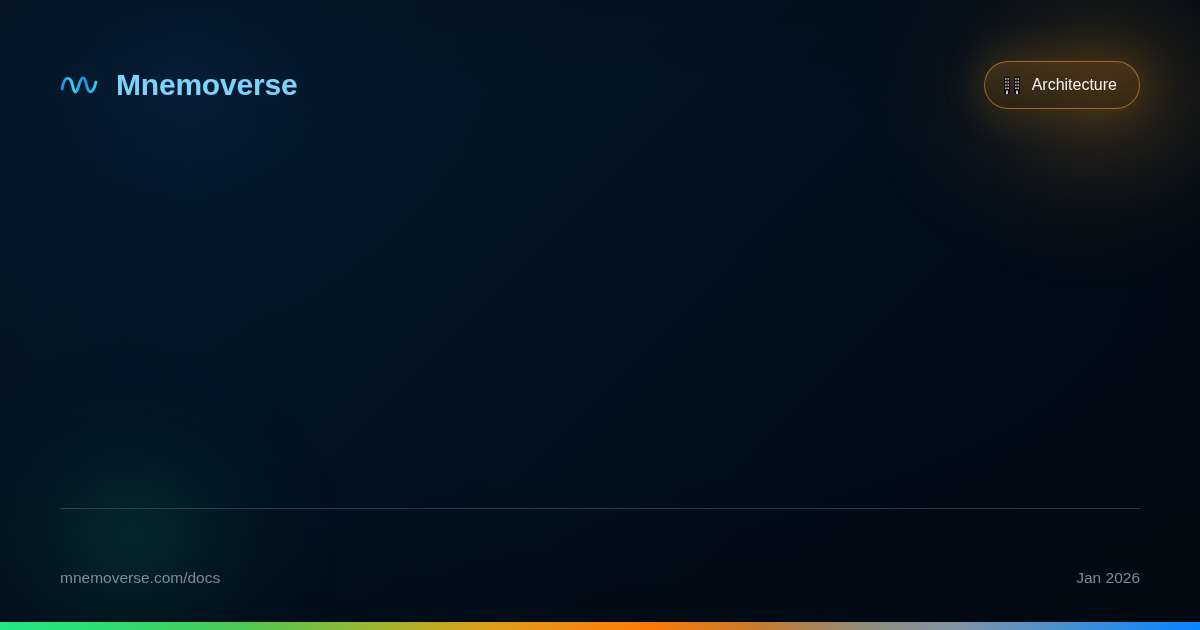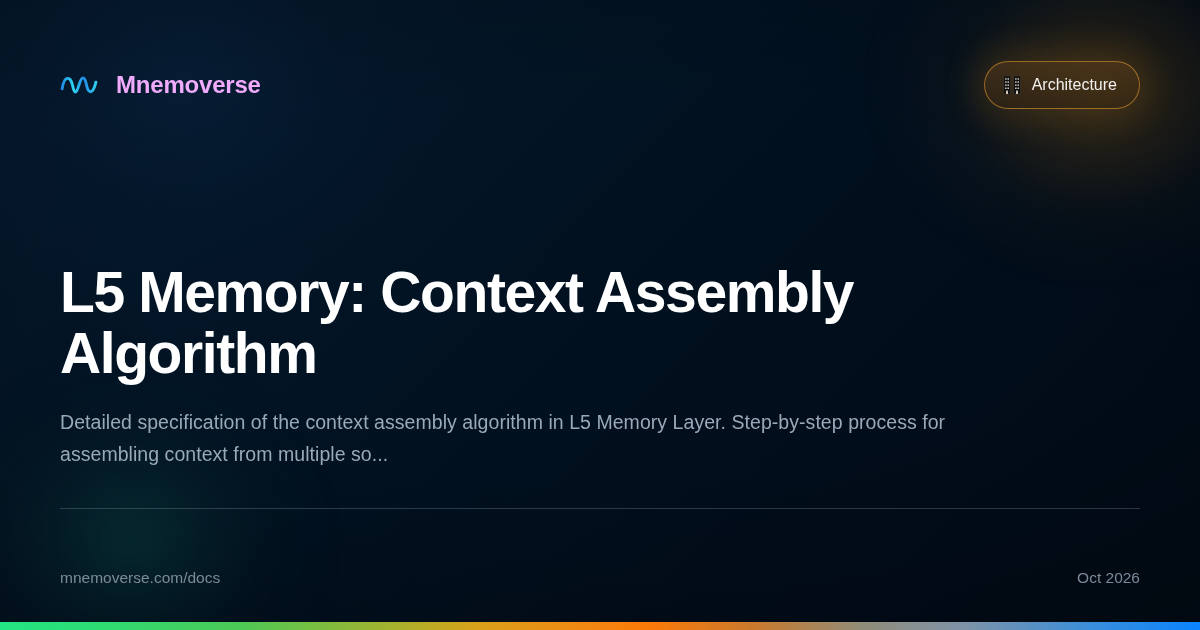--- a/index.html
+++ b/index.html
@@ -74,23 +74,23 @@
     display: flex;
     align-items: center;
     gap: 18px;
   }
   .logo-mark {
     width: 38px;
     height: 30px;
     display: block;
   }
   .brand-name {
-    font-size: 24px;
+    font-size: 30px;
     font-weight: bold;
-    color: #f0abfc;
+    color: #7dd3fc;
     letter-spacing: -0.2px;
     line-height: 1;
   }
 
   .badge {
     display: inline-flex;
     align-items: center;
     gap: 10px;
     height: 48px;
     padding: 0 22px 0 18px;
@@ -240,28 +240,24 @@
           <rect x="12.1" y="12.5" width="1.5" height="1.5" fill="#cfc7b6"></rect>
           <rect x="14.5" y="12.5" width="1.5" height="1.5" fill="#cfc7b6"></rect>
           <rect x="13.0" y="15.6" width="2.0" height="3.4" fill="#cfc7b6"></rect>
         </svg>
       </span>
       <span class="badge-label">Architecture</span>
     </div>
 
   </div>
 
-  <div class="main">
-    <h1 class="title">L5 Memory: Context Assembly Algorithm</h1>
-    <p class="description">Detailed specification of the context assembly algorithm in L5 Memory Layer. Step-by-step process for assembling context from multiple so...</p>
-  </div>
 
   <div class="footer">
     <div class="footer-divider"></div>
     <div class="footer-row">
       <span class="footer-url">mnemoverse.com/docs</span>
-      <span class="footer-date">Oct 2026</span>
+      <span class="footer-date">Jan 2026</span>
     </div>
   </div>
 
   <div class="accent-bar"></div>
 
 </div>
 
 </body></html>

